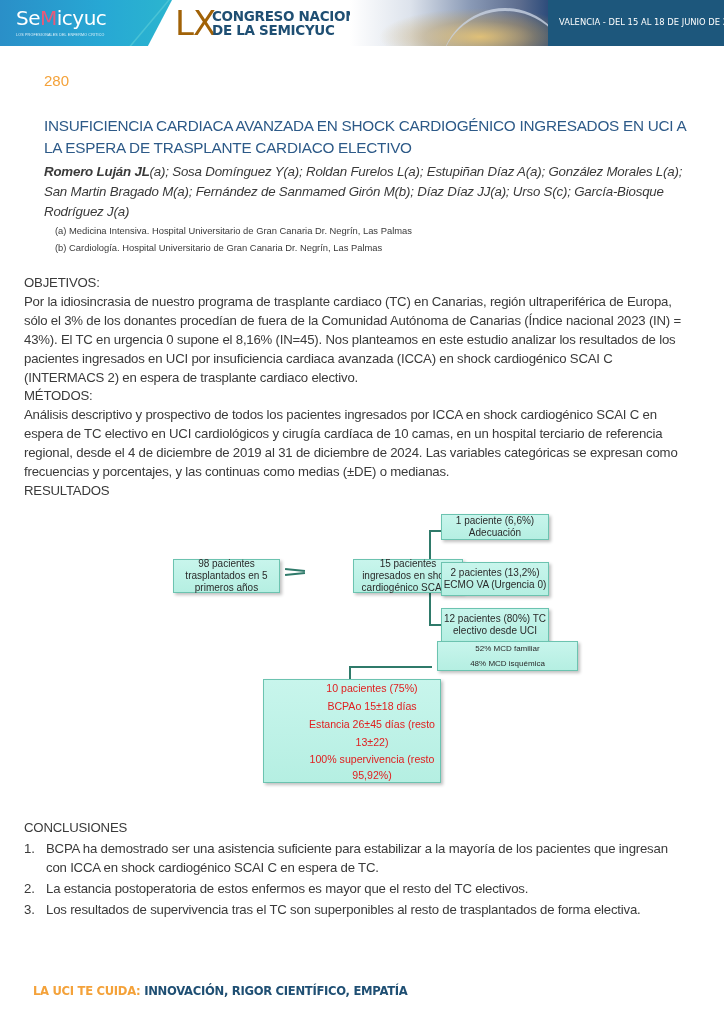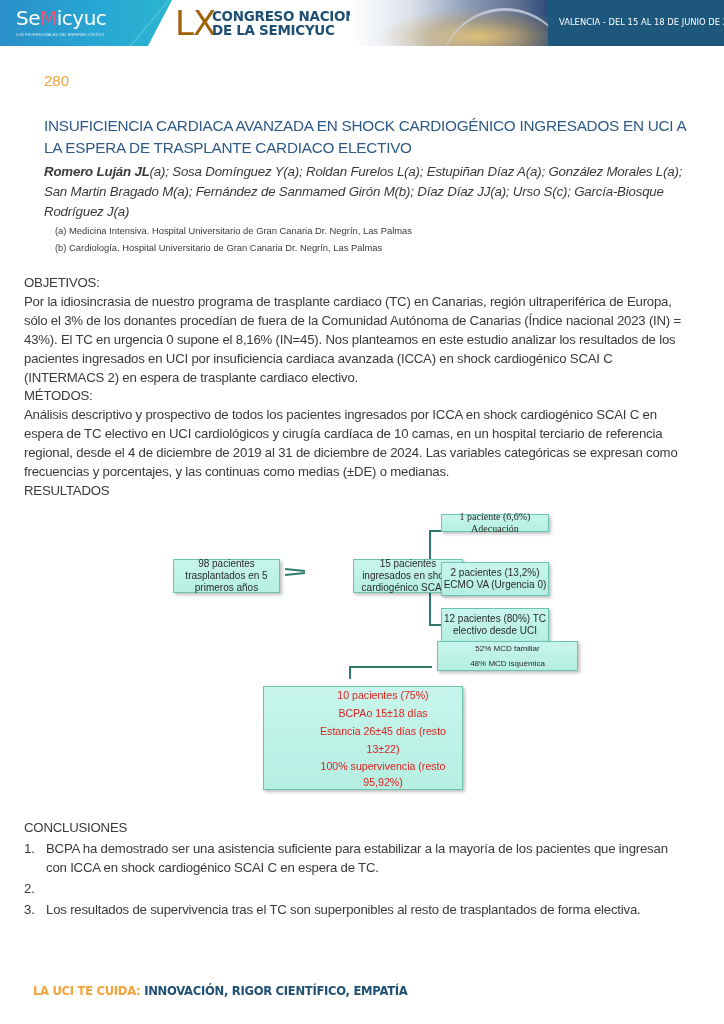--- a/index.html
+++ b/index.html
@@ -136,53 +136,54 @@
   <div class="line" style="left:429px; top:124px; width:12px; height:2px;"></div>
   <div class="line" style="left:349px; top:166px; width:83px; height:2px;"></div>
   <div class="line" style="left:349px; top:166px; width:2px; height:13px;"></div>
 
   <div class="box" style="left:173px; top:59px; width:107px; height:34px;">
     <span>98 pacientes trasplantados en 5 primeros años</span>
   </div>
   <div class="box" style="left:305px; top:59px; width:110px; height:34px;margin-left:48px;">
     <span>15 pacientes ingresados en shock cardiogénico SCAI C</span>
   </div>
-  <div class="box" style="left:441px; top:14px; width:108px; height:18px;font-family:Liberation Serif, serif;">
+  <div class="box" style="left:441px; top:14px; width:108px; height:26px;">
     <span>1 paciente (6,6%)</span>
     <span>Adecuación</span>
   </div>
   <div class="box" style="left:441px; top:62px; width:108px; height:34px;">
     <span>2 pacientes  (13,2%)</span>
     <span>ECMO VA (Urgencia 0)</span>
   </div>
   <div class="box" style="left:441px; top:108px; width:108px; height:34px;">
     <span>12 pacientes (80%) TC</span>
     <span>electivo desde UCI</span>
   </div>
   <div class="box small" style="left:437px; top:141px; width:141px; height:30px;">
     <span>52% MCD familiar</span>
     <span>48% MCD isquémica</span>
   </div>
-  <div class="box result" style="left:263px; top:186px; width:200px; height:104px;padding-left:40px;">
+  <div class="box result" style="left:263px; top:179px; width:178px; height:104px;padding-left:40px;">
     <span>10 pacientes (75%)</span>
     <span>BCPAo 15±18 días</span>
     <span>Estancia 26±45 días (resto 13±22)</span>
     <span style="width:130px; line-height:16px;">100% supervivencia (resto 95,92%)</span>
   </div>
 </div>
 
 <div class="section" style="top:818px; left:24px; width:650px;">
   <span class="sec-head" style="margin-bottom:2px;">CONCLUSIONES</span>
   <ul class="concl-list">
     <li>
         <span class="num">1.</span>
         <span>BCPA ha demostrado ser una asistencia suficiente para estabilizar a la mayoría de los pacientes que ingresan con ICCA en shock cardiogénico SCAI C en espera de TC.</span>
       </li>
     <li>
         <span class="num">2.</span>
+        <span>La estancia postoperatoria de estos enfermos es mayor que el resto del TC electivos.</span>
       </li>
     <li>
         <span class="num">3.</span>
         <span>Los resultados de supervivencia tras el TC son superponibles al resto de trasplantados de forma electiva.</span>
       </li>
   </ul>
 </div>
 
 <div class="footer">
   <span class="orange">LA UCI TE CUIDA:</span><span class="blue"> INNOVACIÓN, RIGOR CIENTÍFICO, EMPATÍA</span>

